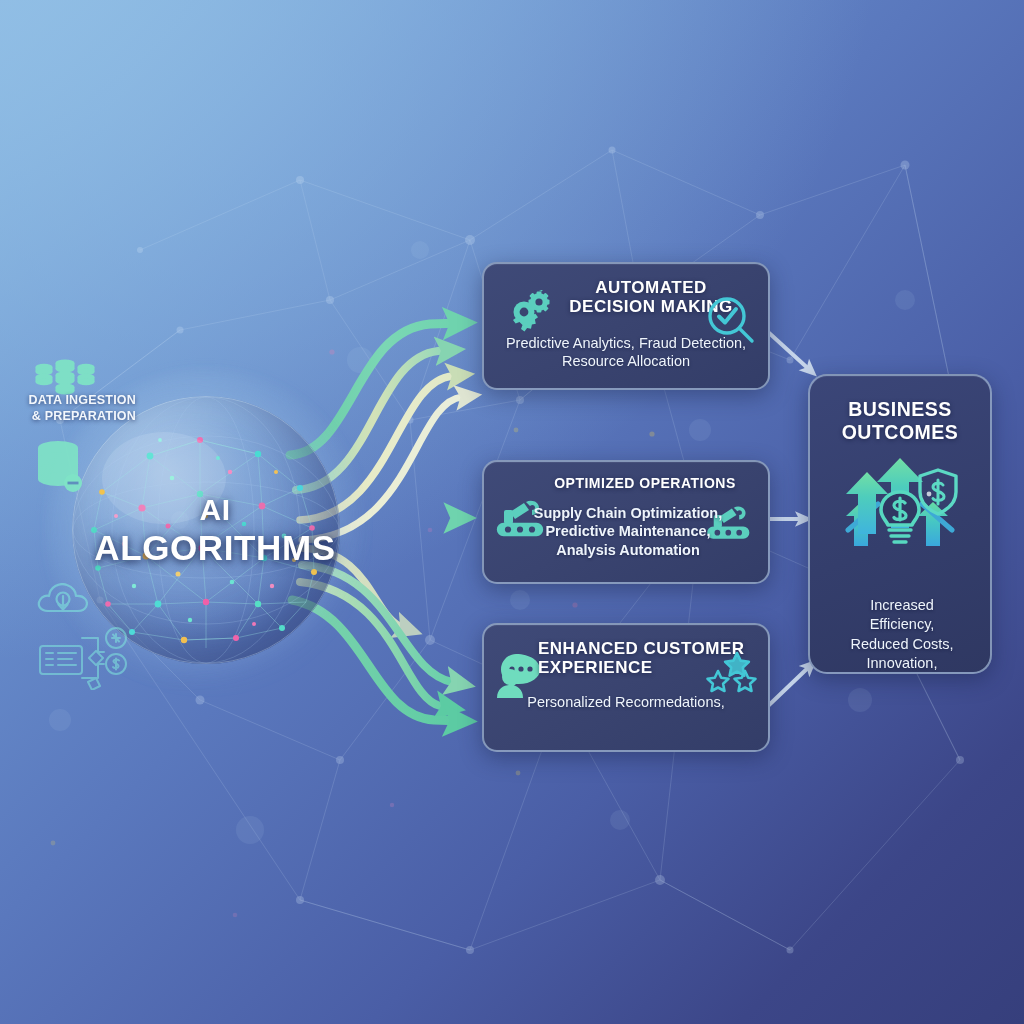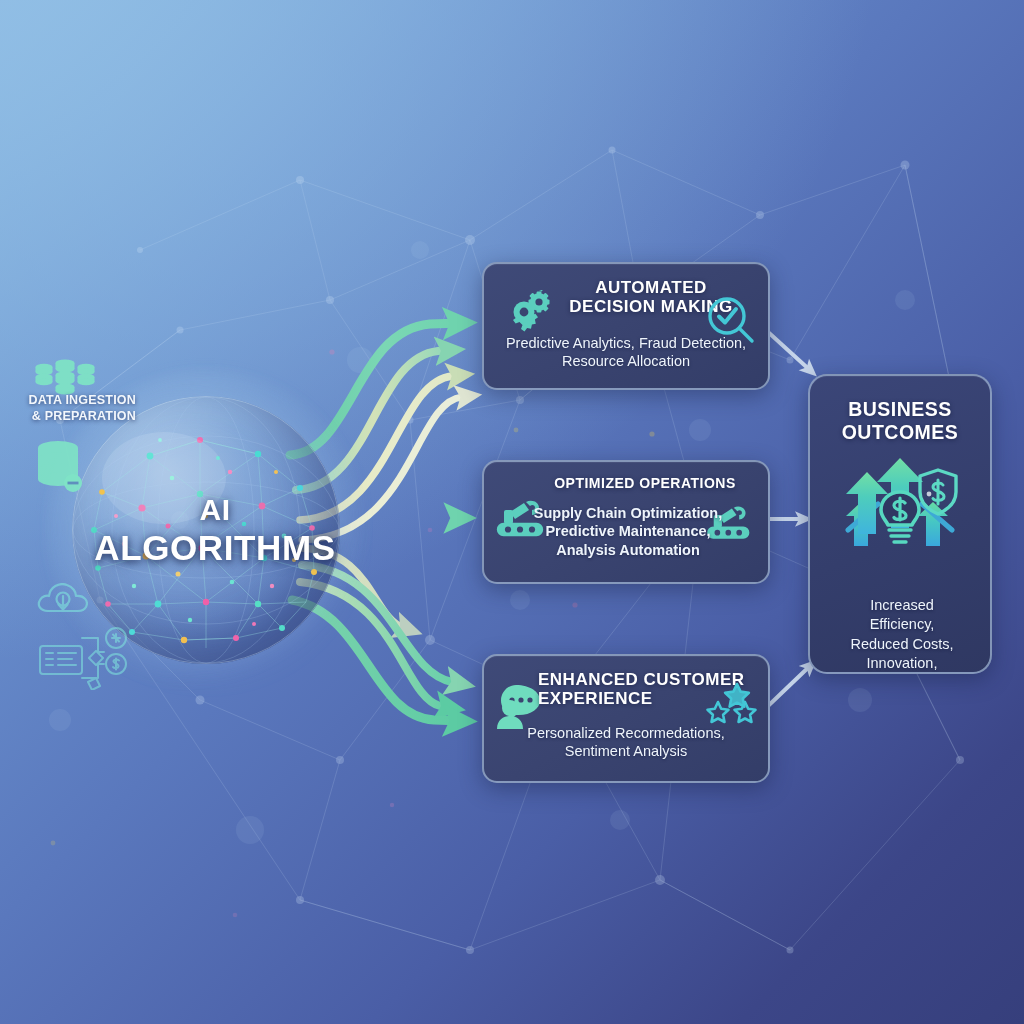--- a/index.html
+++ b/index.html
@@ -96,21 +96,21 @@
   #card1 .icon-mag{left:222px;top:32px;}
 
   
   #card2{left:482px;top:460px;width:284px;height:120px;}
   #card2 .c-title{left:46px;top:14px;width:230px;font-size:14px;}
   #card2 .c-sub{left:22px;top:42px;width:244px;font-size:14.5px;font-weight:bold;}
   #card2 .icon-robot-l{left:12px;top:36px;}
   #card2 .icon-robot-r{left:222px;top:42px;}
 
   
-  #card3{left:482px;top:654px;width:284px;height:125px;}
+  #card3{left:482px;top:623px;width:284px;height:125px;}
   #card3 .c-title{left:54px;top:14px;width:212px;font-size:17px;text-align:left;}
   #card3 .c-sub{left:10px;top:68px;width:264px;font-size:14.5px;}
   #card3 .icon-chat{left:12px;top:26px;}
   #card3 .icon-stars{left:220px;top:26px;}
 
   
   #outcomes{
     position:absolute;left:808px;top:374px;width:180px;height:296px;
     border-radius:19px;
     background:linear-gradient(160deg,#3b4678 0%,#343e6c 55%,#2f3862 100%);
@@ -587,21 +587,20 @@
       <g fill="none" stroke="#43c7d6" stroke-width="2.6" stroke-linejoin="round">
         <path d="M33 2 l3.6 7.6 8.3 1.1 -6.1 5.8 1.6 8.2 -7.4-4 -7.4 4 1.6-8.2 -6.1-5.8 8.3-1.1 z"></path>
         <path d="M14 20 l3.2 6.7 7.3 1 -5.4 5.1 1.4 7.2 -6.5-3.5 -6.5 3.5 1.4-7.2 -5.4-5.1 7.3-1 z"></path>
         <path d="M41 20 l3.2 6.7 7.3 1 -5.4 5.1 1.4 7.2 -6.5-3.5 -6.5 3.5 1.4-7.2 -5.4-5.1 7.3-1 z"></path>
       </g>
       <path d="M33 2 l3.6 7.6 8.3 1.1 -6.1 5.8 1.6 8.2 -7.4-4 -7.4 4 1.6-8.2 -6.1-5.8 8.3-1.1 z" fill="#43c7d6" opacity=".85"></path>
     </svg>
 
     <div class="c-sub">
       <div>Personalized Recormedations,</div>
-      <div>Sentiment Analysis</div>
     </div>
   </div>
 
   <div id="outcomes">
     <div class="o-title">
       <div>BUSINESS</div>
       <div>OUTCOMES</div>
     </div>
 
     <svg class="o-icon" width="132" height="96" viewBox="0 0 132 96">

